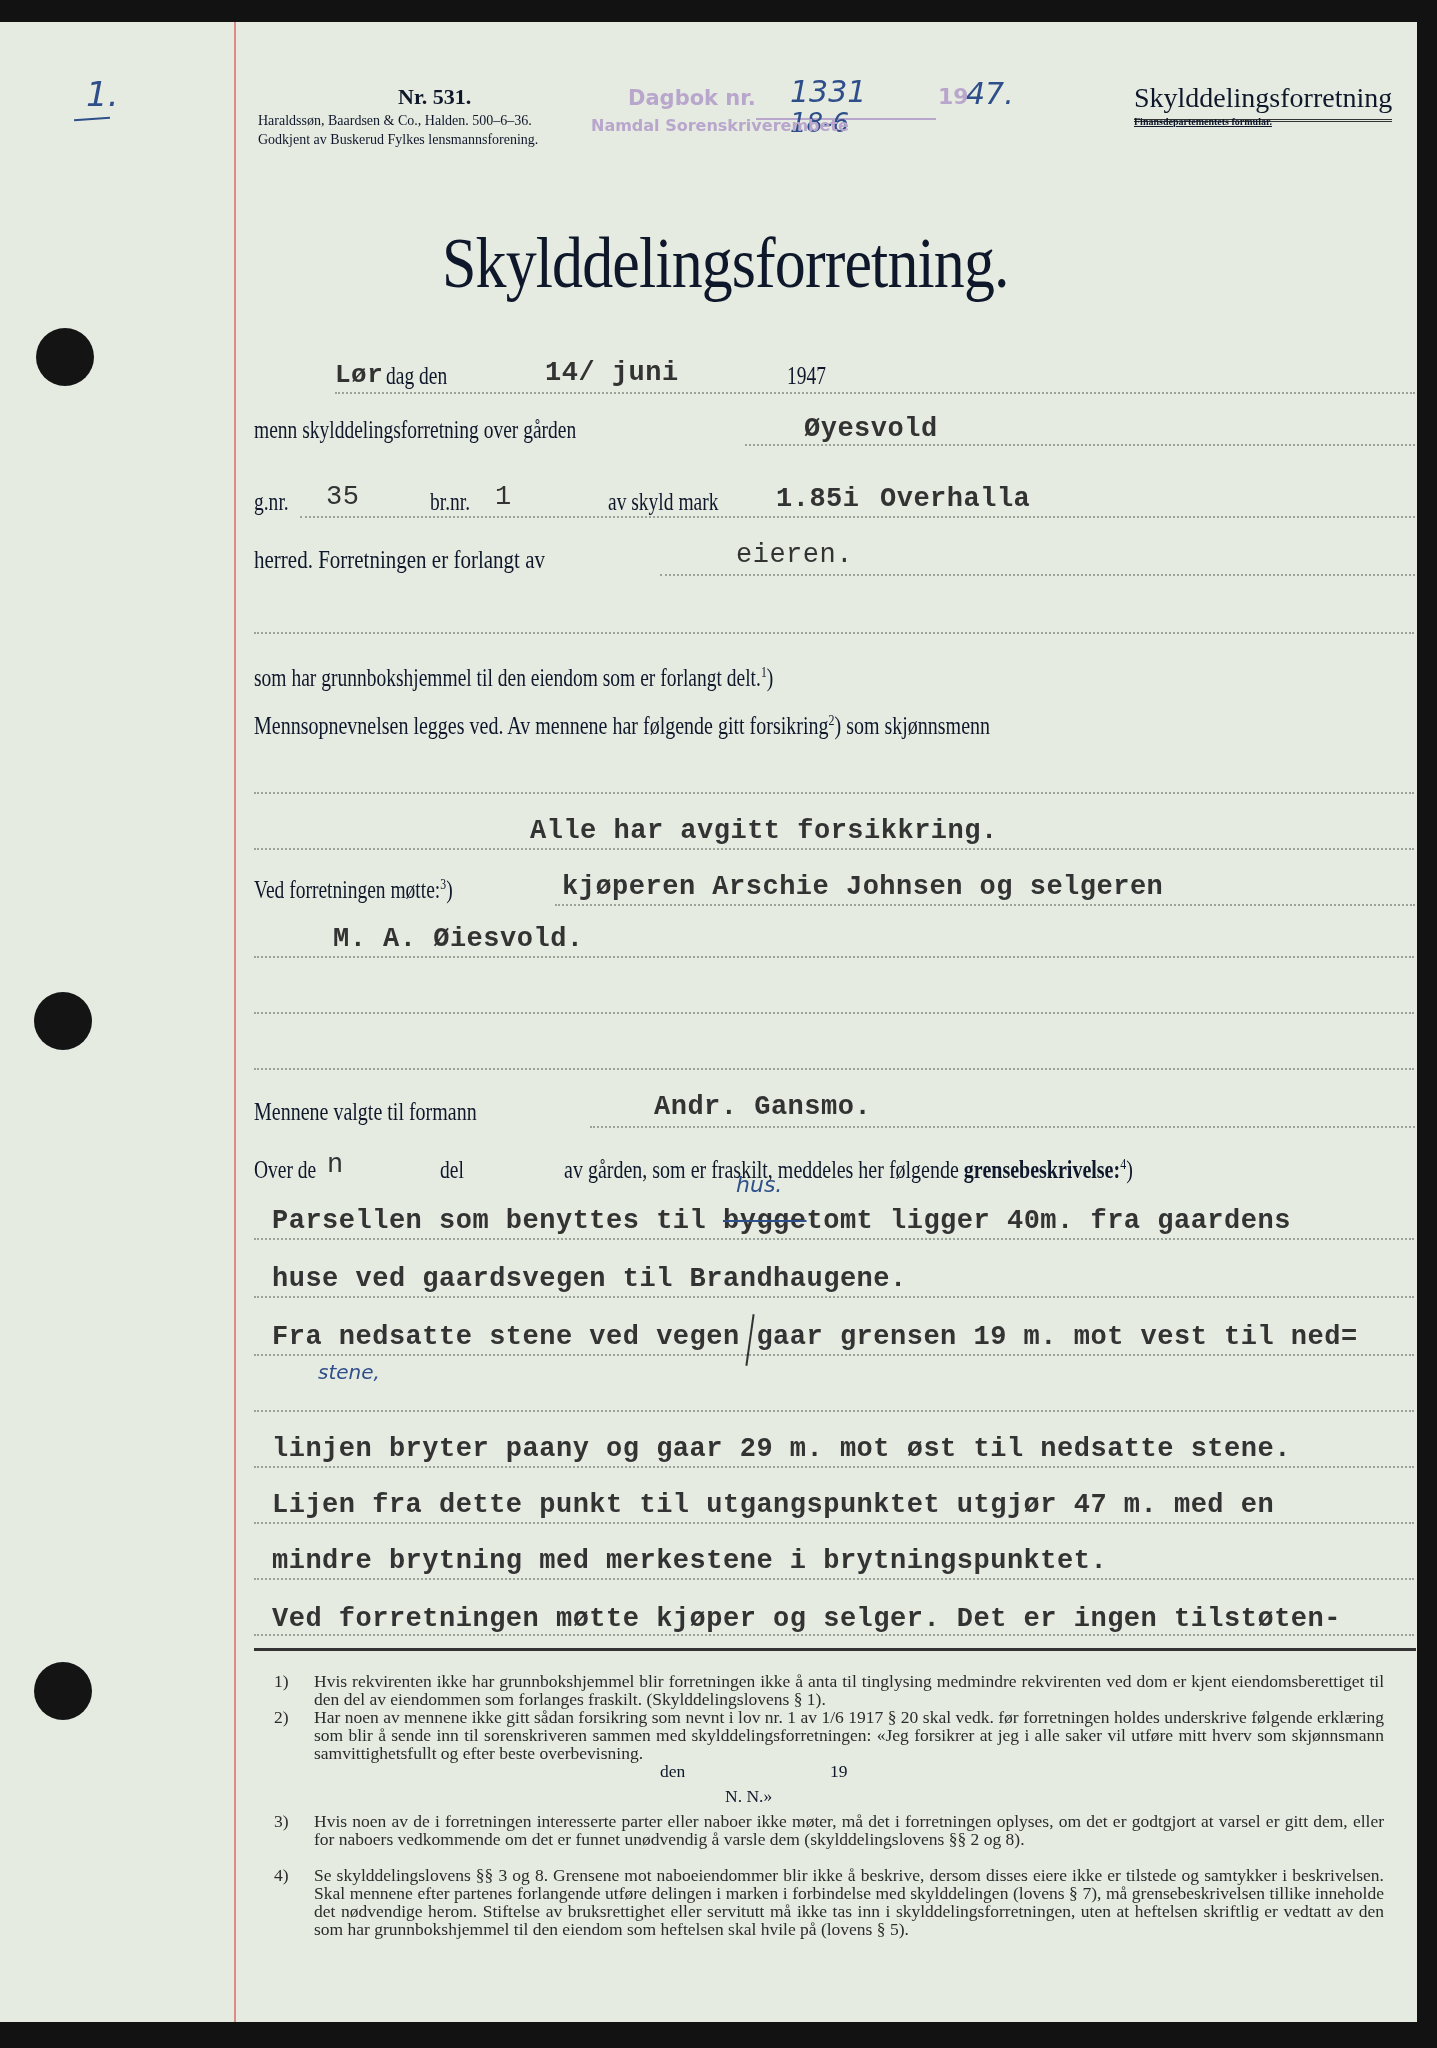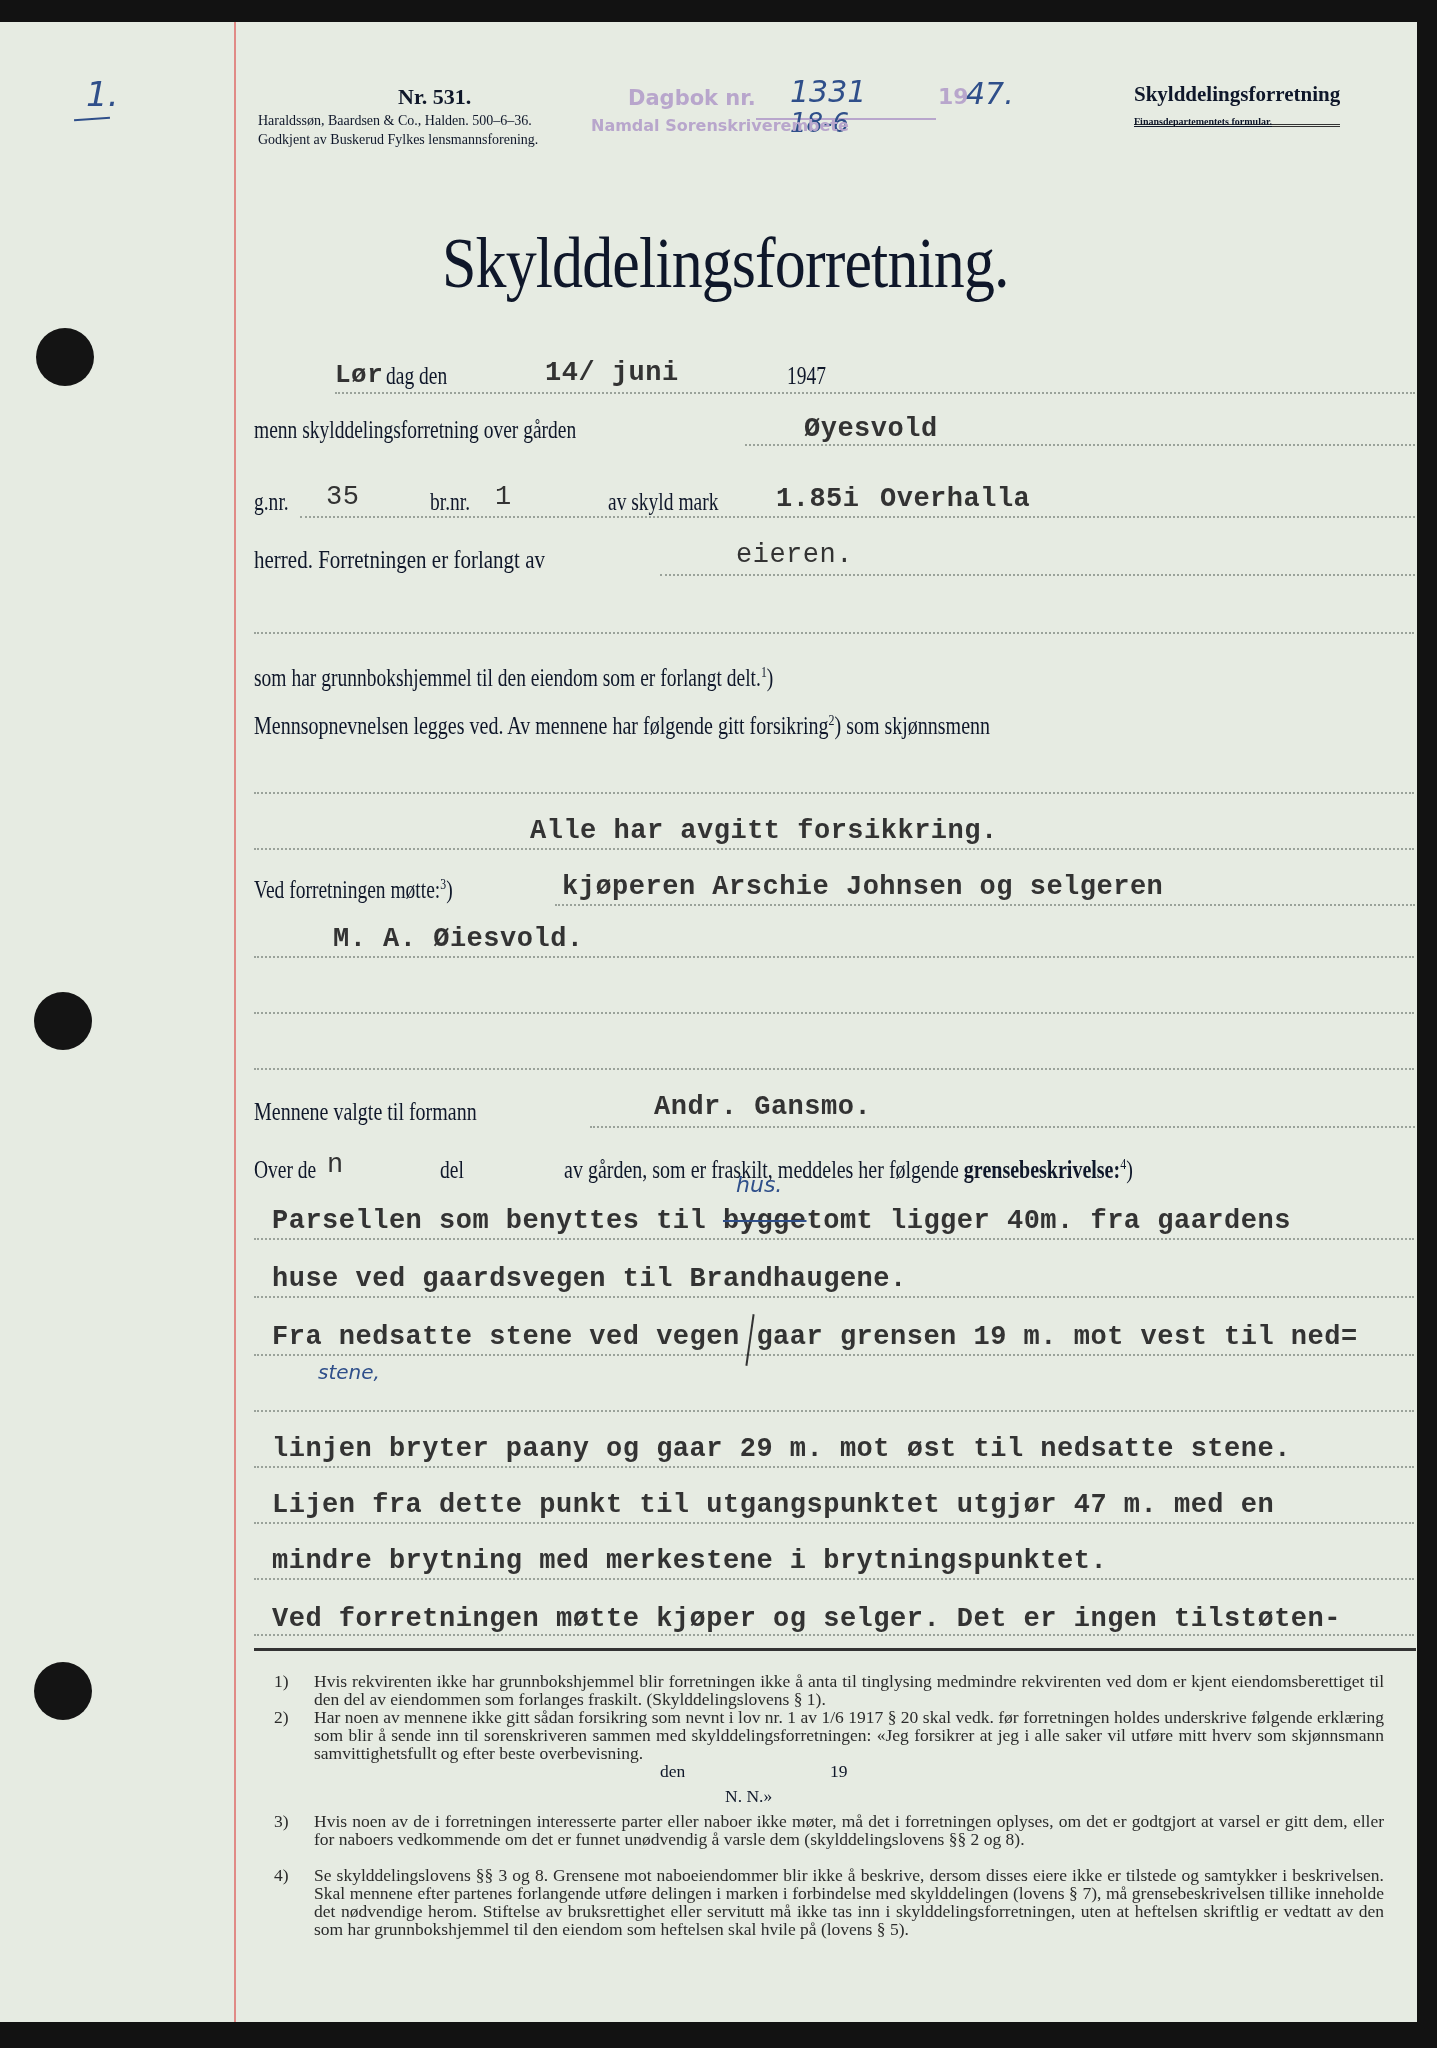--- a/index.html
+++ b/index.html
@@ -39,21 +39,21 @@
   <div class="abs serif" style="left:258px;top:110px;font-size:14px;">Godkjent av Buskerud Fylkes lensmannsforening.</div>
 
   <div class="abs stamp" style="left:628px;top:64px;font-size:21px;">Dagbok nr.</div>
   <div class="abs" style="left:756px;top:96px;width:180px;height:2px;background:#b8a6cc;"></div>
   <div class="abs hand" style="left:790px;top:52px;font-size:30px;">1331</div>
   <div class="abs hand" style="left:790px;top:86px;font-size:26px;">18-6</div>
   <div class="abs stamp" style="left:938px;top:62px;font-size:22px;">19</div>
   <div class="abs hand" style="left:966px;top:54px;font-size:30px;">47.</div>
   <div class="abs stamp" style="left:591px;top:94px;font-size:16px;">Namdal Sorenskriverembete</div>
 
-  <div class="abs serif" style="left:1134px;top:60px;font-size:21px;font-weight:bold;border-bottom:3px double #333;padding-bottom:17px;">Skylddelingsforretning</div>
+  <div class="abs serif" style="left:1134px;top:60px;font-size:28px;font-weight:normal;border-bottom:3px double #333;padding-bottom:5px;">Skylddelingsforretning</div>
   <div class="abs serif" style="left:1134px;top:94px;font-size:10px;font-weight:bold;text-decoration:underline;">Finansdepartementets formular.</div>
 
   <div class="abs serif title" style="left:442px;top:200px;"><span class="cond" style="transform:scaleX(0.86);">Skylddelingsforretning.</span></div>
 
   <div class="dots" style="top:370px;left:335px;width:1080px;"></div>
   <div class="abs mono" style="left:335px;top:338px;font-size:26px;">Lør</div>
   <div class="abs serif" style="left:386px;top:340px;font-size:25px;"><span class="cond">dag den</span></div>
   <div class="abs mono" style="left:545px;top:336px;font-size:27px;">14/ juni</div>
   <div class="abs serif" style="left:787px;top:340px;font-size:25px;"><span class="cond">1947</span></div>
 

